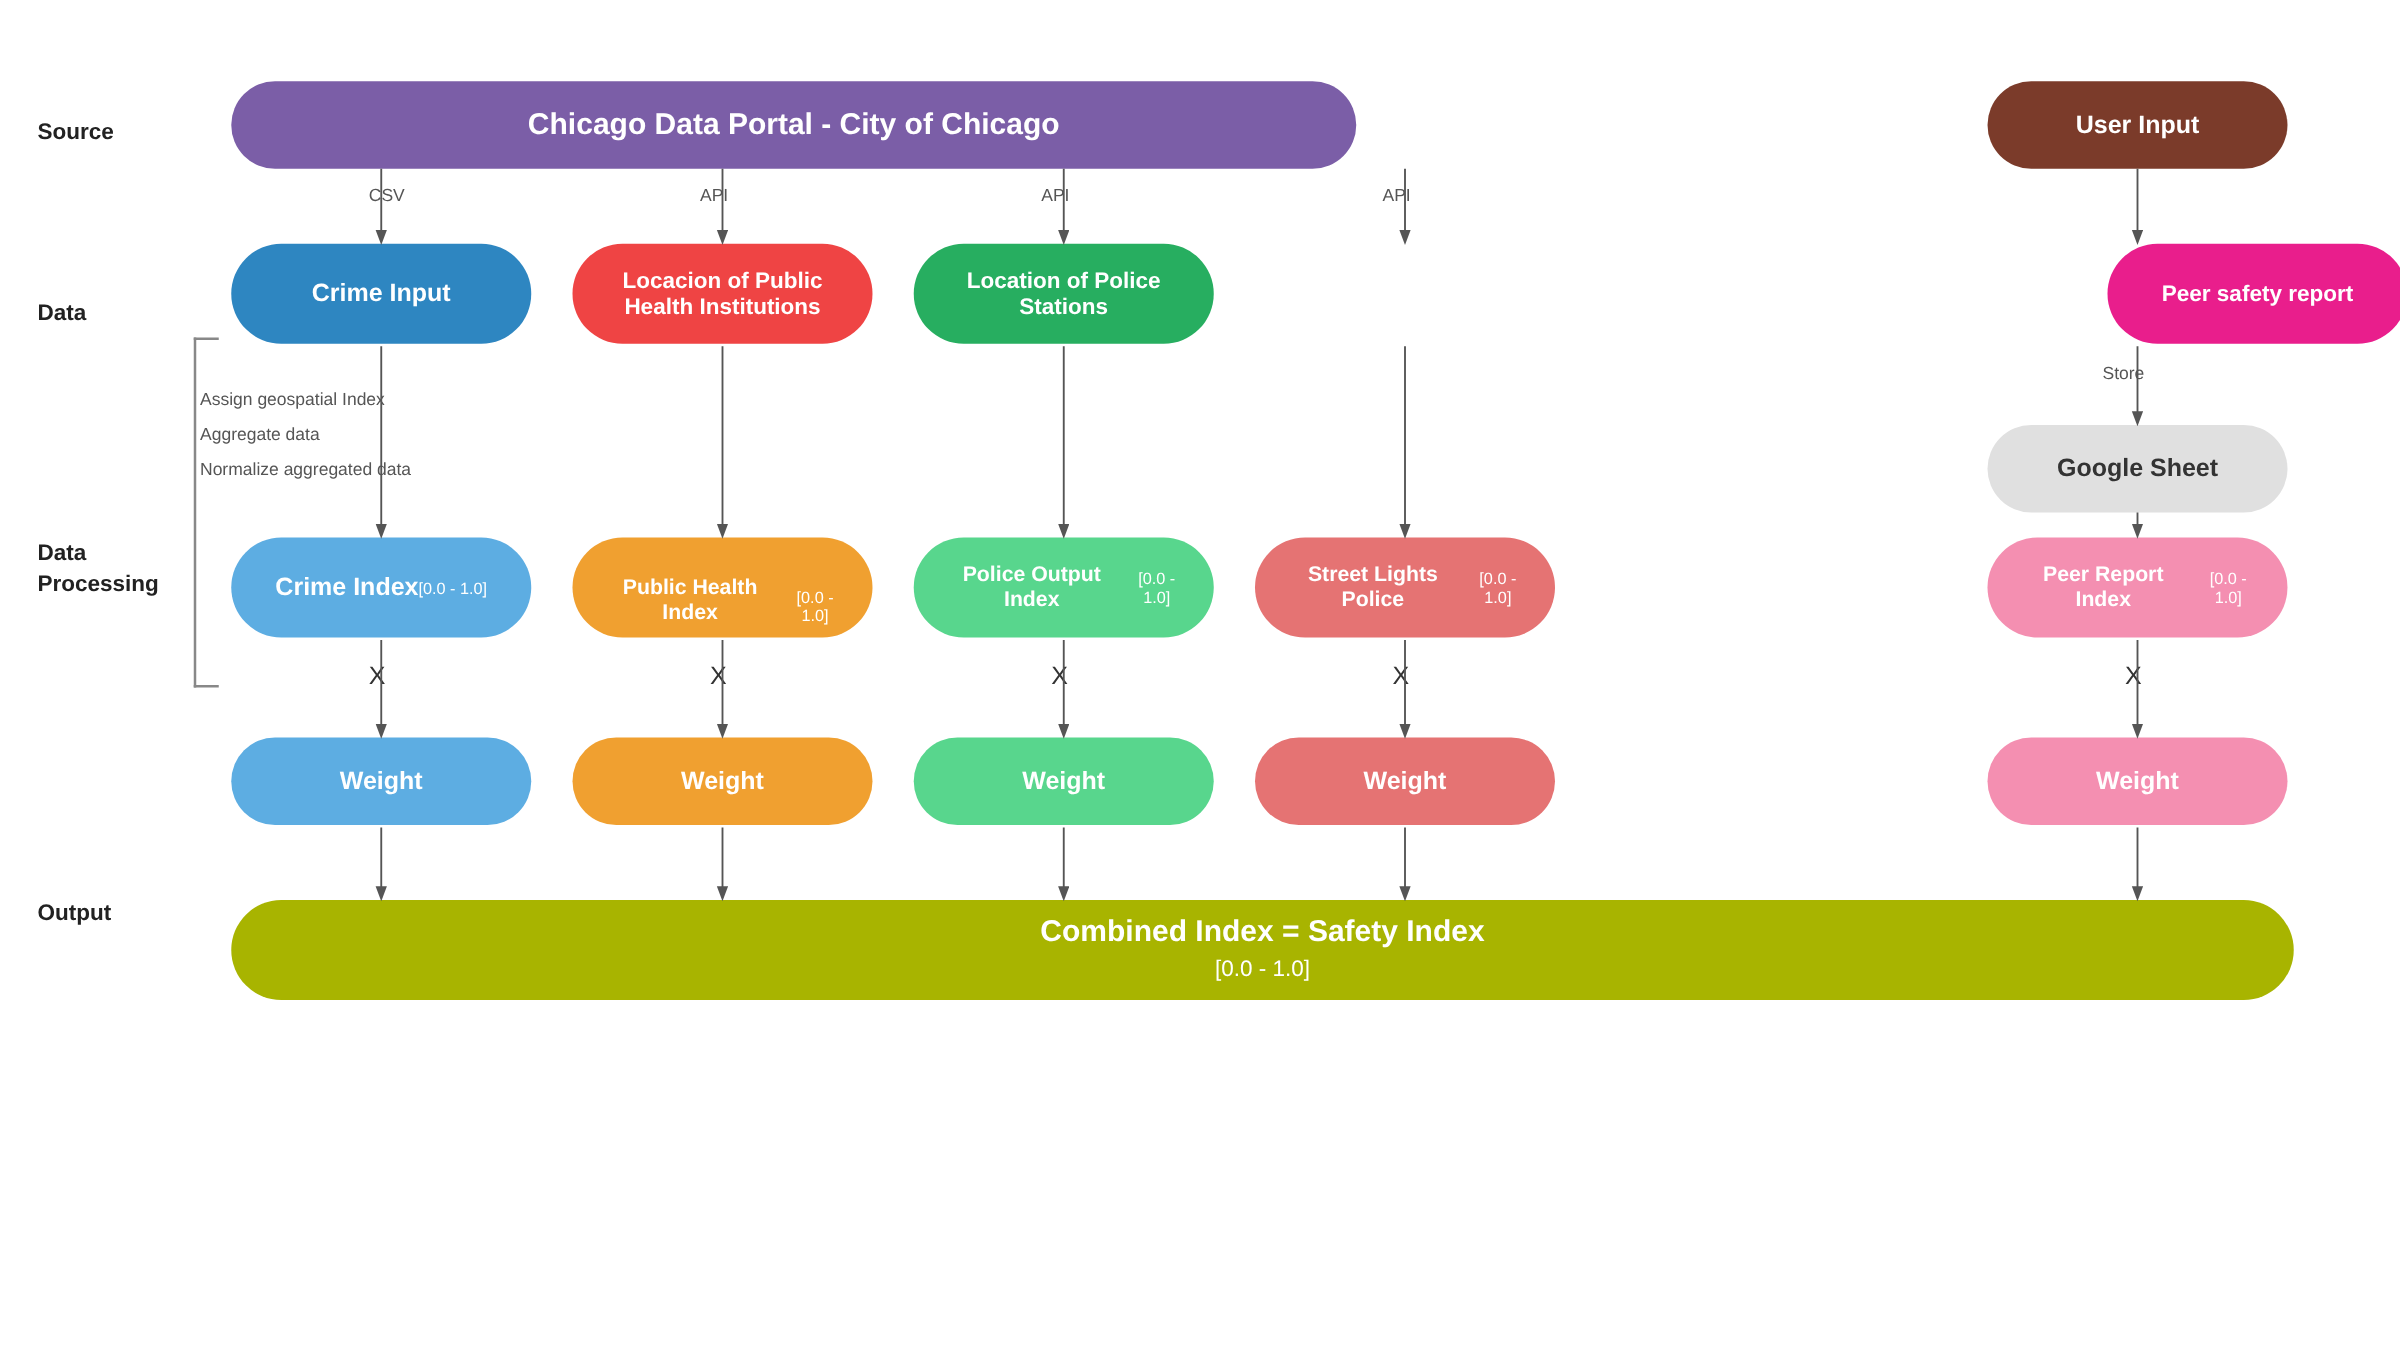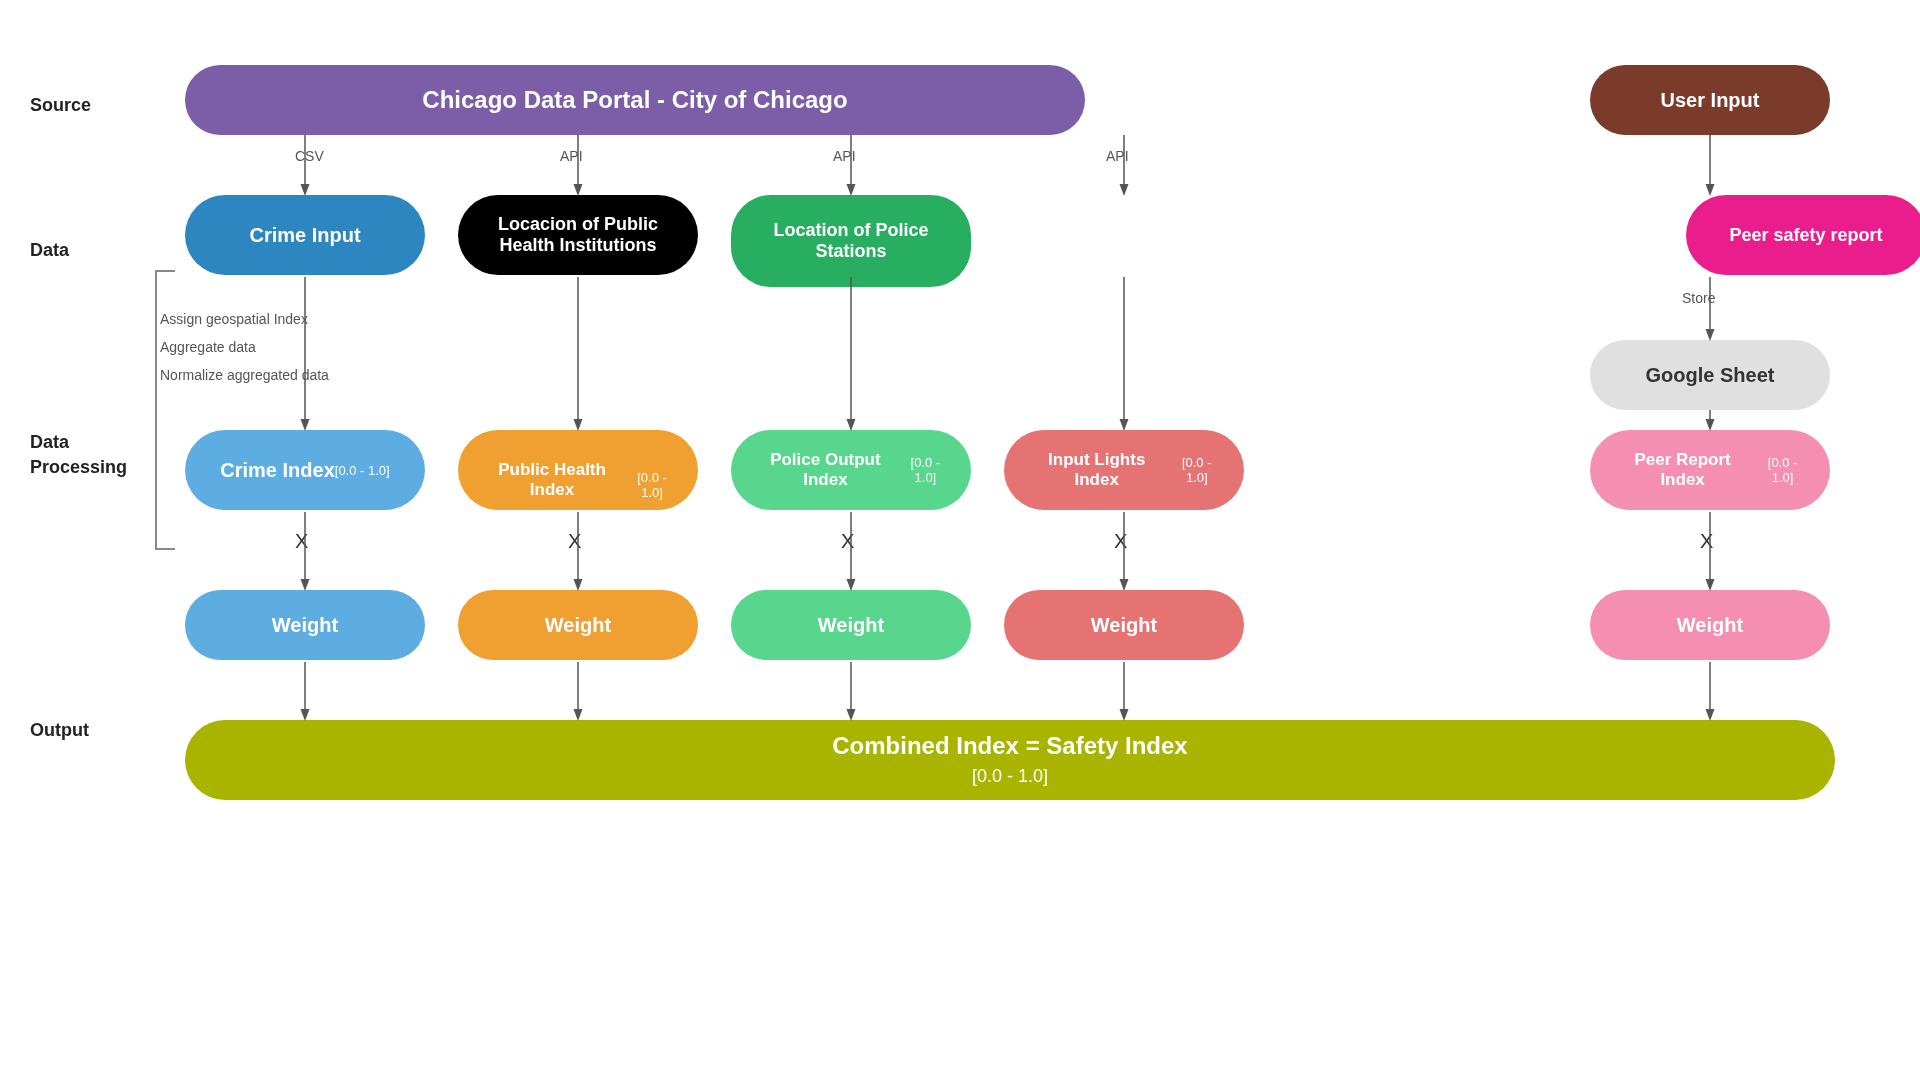--- a/index.html
+++ b/index.html
@@ -70,31 +70,31 @@
 
     
     .node-crime {
       background: #2E86C1;
       width: 240px;
       height: 80px;
       left: 185px;
       top: 195px;
     }
     .node-publichealth {
-      background: #000000;
+      background: #ef4444;
       width: 240px;
       height: 80px;
       left: 458px;
       top: 195px;
       font-size: 18px;
     }
     .node-police {
       background: #27AE60;
       width: 240px;
-      height: 92px;
+      height: 80px;
       left: 731px;
       top: 195px;
       font-size: 18px;
     }
     .node-streetlights {
       background: #C0392B;
       width: 240px;
       height: 80px;
       left: 1004px;
       top: 195px;
@@ -317,21 +317,21 @@
   </div>
   <div class="node node-publichealthindex">
     <span>Public Health Index</span>
     <span class="sub-label">[0.0 - 1.0]</span>
   </div>
   <div class="node node-policeindex">
     <span>Police Output Index</span>
     <span class="sub-label">[0.0 - 1.0]</span>
   </div>
   <div class="node node-streetlightsindex">
-    <span>Input Lights Index</span>
+    <span>Street Lights Police</span>
     <span class="sub-label">[0.0 - 1.0]</span>
   </div>
   <div class="node node-peerreportindex">
     <span>Peer Report Index</span>
     <span class="sub-label">[0.0 - 1.0]</span>
   </div>
 
   <div class="x-label" style="left:295px; top:530px;">X</div>
   <div class="x-label" style="left:568px; top:530px;">X</div>
   <div class="x-label" style="left:841px; top:530px;">X</div>

